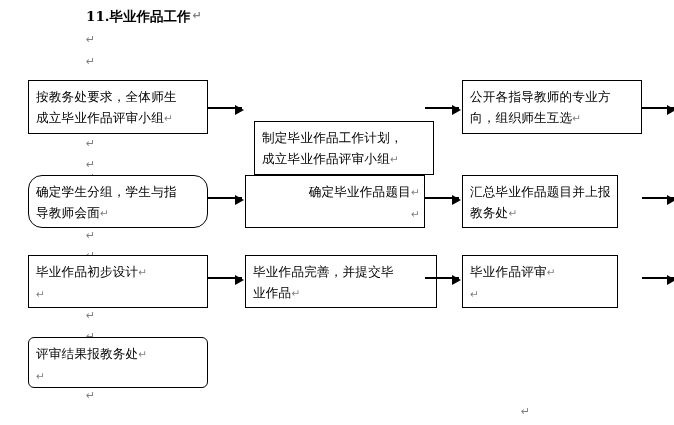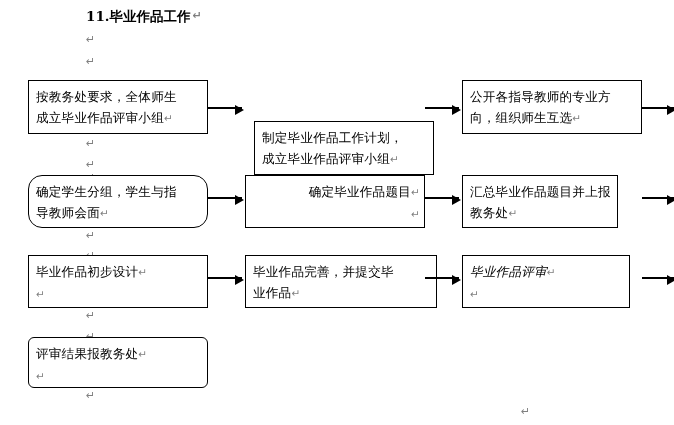--- a/index.html
+++ b/index.html
@@ -171,21 +171,21 @@
 
   <div class="fc-box" style="left:245px; top:255px; width:192px; height:53px;">
     <div class="fc-text">
       <span>毕业作品完善，并提交毕</span><br>
       <span>业作品</span><span class="mark">↵</span>
     </div>
   </div>
 
   <div class="arrow" style="left:425px; top:277px; width:34px;"></div>
 
-  <div class="fc-box" style="left:462px; top:255px; width:168px; height:53px;font-style:italic;">
+  <div class="fc-box" style="left:462px; top:255px; width:156px; height:53px;">
     <div class="fc-text">
       <span>毕业作品评审</span><span class="mark">↵</span><br>
       <span class="mark">↵</span>
     </div>
   </div>
 
   <div class="arrow" style="left:642px; top:277px; width:32px;"></div>
 
   <div class="fc-box" style="left:28px; top:337px; width:180px; height:51px;border-radius:6px;">
     <div class="fc-text">

